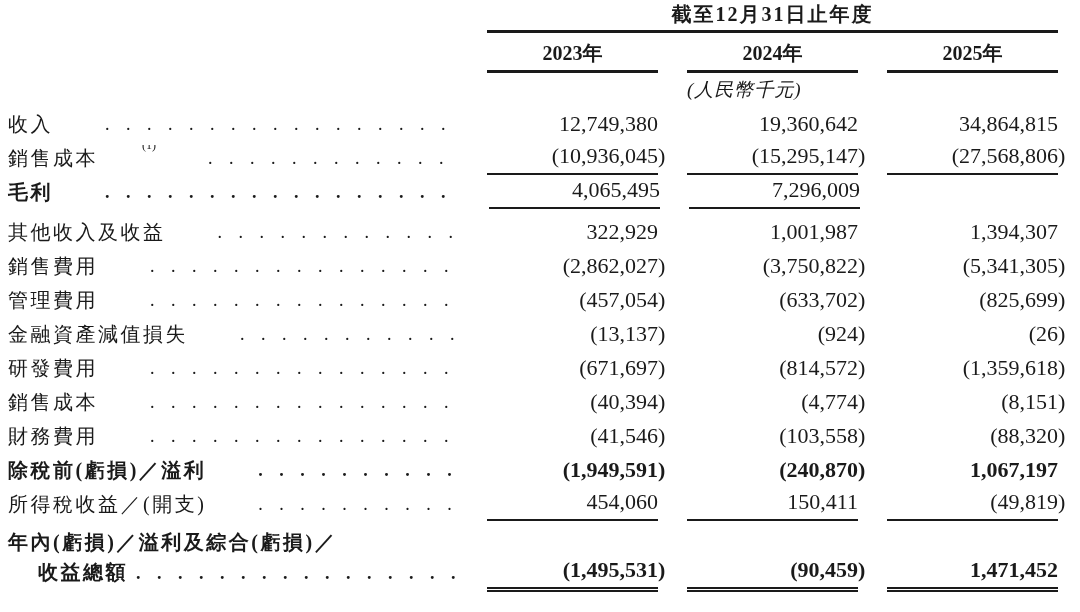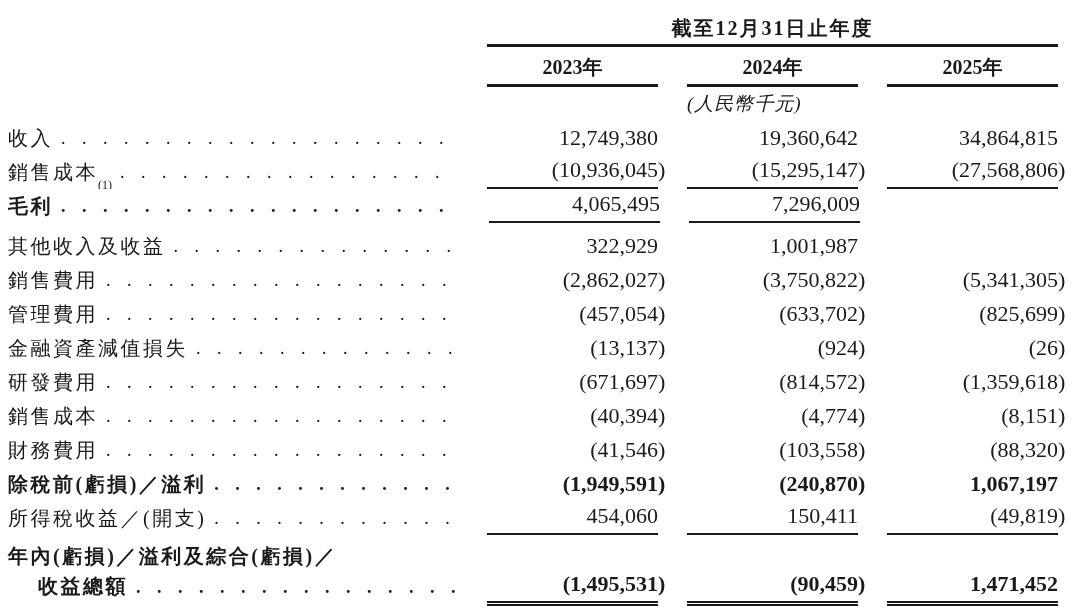--- a/index.html
+++ b/index.html
@@ -1,21 +1,21 @@
 <!DOCTYPE html>
 <html><head>
 <meta charset="utf-8">
 <style>
   html,body{margin:0;padding:0;background:#ffffff;}
   body{
     width:1080px;height:612px;overflow:hidden;
     font-family:"Liberation Serif","DejaVu Serif",serif;
     color:#1a1a1a;
   }
-  .page{position:relative;width:1080px;height:516px;box-sizing:border-box;padding-top:16px;}
+  .page{position:relative;width:1080px;height:516px;box-sizing:border-box;padding-top:2px;}
 
   
   .head-area{margin-left:487px;width:571px;}
   .period{
     text-align:center;font-weight:bold;font-size:20px;line-height:24px;
     letter-spacing:2px;
   }
   .top-rule{border-top:3px solid #1a1a1a;margin-top:4px;}
   .col-heads{display:flex;}
   .colhead{
@@ -28,22 +28,22 @@
     margin-left:200px;width:171px;text-align:left;font-style:italic;
     font-size:19px;line-height:22px;padding:6px 0 2px 0;letter-spacing:1px;
   }
 
   
   .rows{margin-top:4px;}
   .row{display:flex;align-items:flex-end;min-height:34px;}
   .row.gap-after{margin-bottom:6px;}
   .label{
     width:460px;box-sizing:border-box;padding:0 4px 4px 8px;
-    display:flex;align-items:flex-end;overflow:hidden;
-    font-size:20px;line-height:26px;letter-spacing:2.5px;white-space:nowrap;
+    display:flex;align-items:flex-start;overflow:hidden;
+    font-size:20px;line-height:26px;letter-spacing:2.5px;white-space:nowrap;gap:44px;
   }
   .label.two-line{display:block;white-space:normal;}
   .lab-line1{line-height:30px;}
   .lab-line2{display:flex;align-items:baseline;overflow:hidden;padding-left:30px;line-height:30px;}
   .leader{
     flex:1;min-width:0;overflow:hidden;white-space:nowrap;
     letter-spacing:6px;margin-left:8px;font-size:18px;
   }
   sup{font-size:12px;letter-spacing:0;line-height:0;}
   .bold{font-weight:bold;}
@@ -102,20 +102,21 @@
           <div class="cell"><span class="num">4,065,495</span></div>
           <div class="cell"><span class="num">7,296,009</span></div>
         </div>
         <div class="row">
           <div class="label">
             <span>其他收入及收益</span>
             <span class="leader">. . . . . . . . . . . . . . . . . . . . . . . . . . . . . . . . . . . . . . . . . . . . . . . . . . . . . . . . . . . . . . . . . . . . . . . . . . . . . . . . . . . . . . . . . . . . . . . . . . . . . . . . . . . . . . . . . . . . . . . . </span>
           </div>
           <div class="cell first"><span class="num">322,929</span></div>
           <div class="cell"><span class="num">1,001,987</span></div>
+          <div class="cell"><span class="num">1,394,307</span></div>
         </div>
         <div class="row">
           <div class="label">
             <span>銷售費用</span>
             <span class="leader">. . . . . . . . . . . . . . . . . . . . . . . . . . . . . . . . . . . . . . . . . . . . . . . . . . . . . . . . . . . . . . . . . . . . . . . . . . . . . . . . . . . . . . . . . . . . . . . . . . . . . . . . . . . . . . . . . . . . . . . . </span>
           </div>
           <div class="cell first"><span class="num">(2,862,027<span class="hang">)</span></span></div>
           <div class="cell"><span class="num">(3,750,822<span class="hang">)</span></span></div>
           <div class="cell"><span class="num">(5,341,305<span class="hang">)</span></span></div>
         </div>

